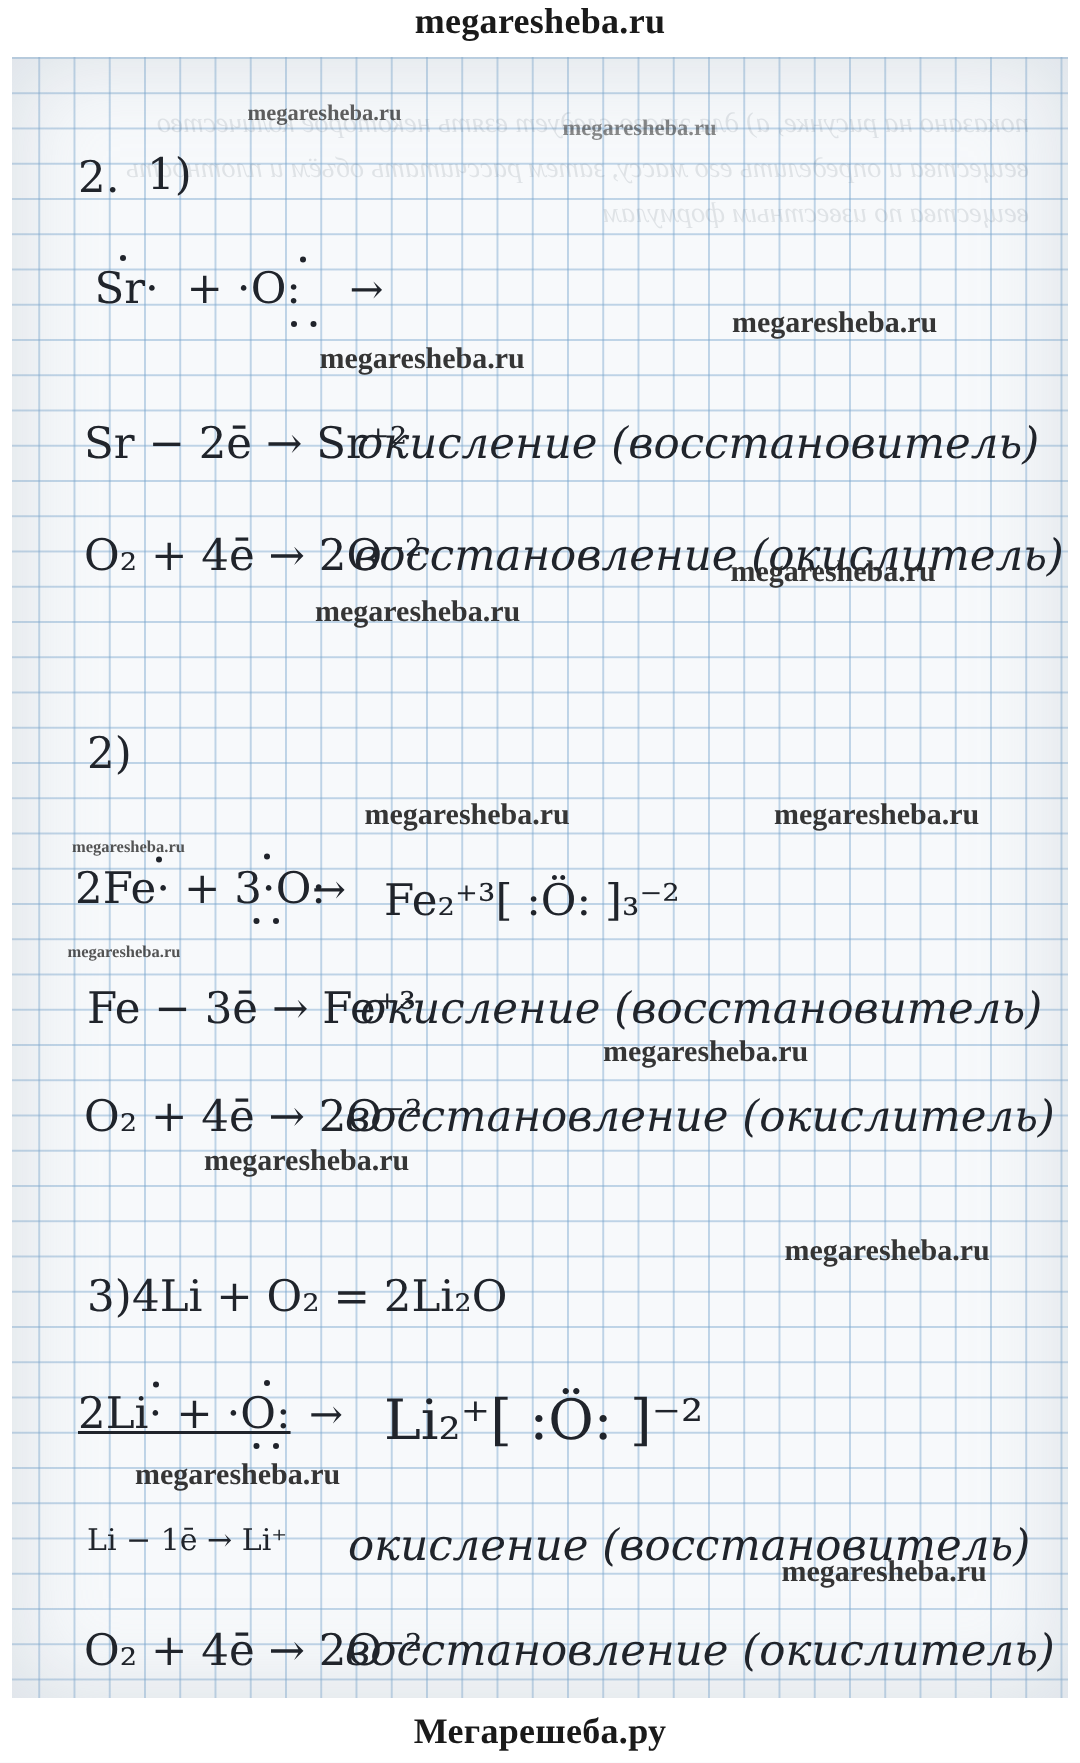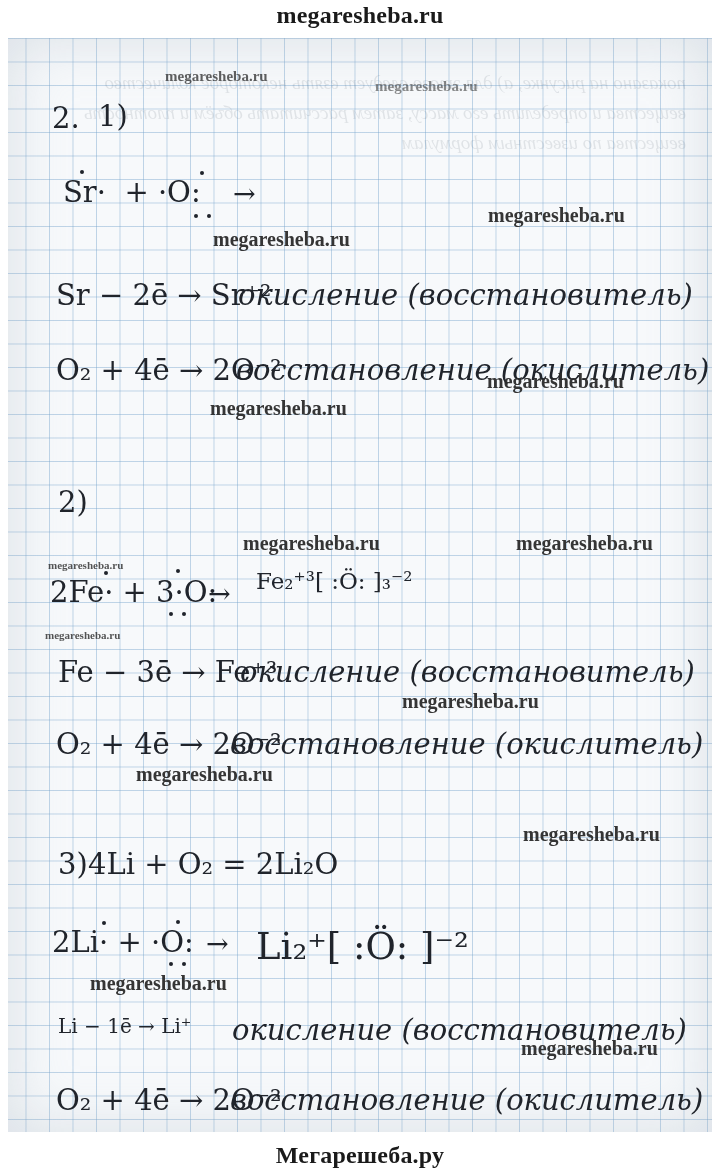--- a/index.html
+++ b/index.html
@@ -106,32 +106,32 @@
   <div class="hw cursive" style="left:228px;top:318px;font-size:29px;">восстановление (окислитель)</div>
 
   <div class="hw" style="left:50px;top:450px;font-size:29px;">2)</div>
 
   <div class="hw" style="left:42px;top:540px;font-size:29px;">2Fe· + 3·O:</div>
   <div class="dot" style="left:96px;top:533px;"></div>
   <div class="dot" style="left:168px;top:531px;"></div>
   <div class="dot" style="left:161px;top:574px;"></div>
   <div class="dot" style="left:174px;top:574px;"></div>
   <div class="hw" style="left:200px;top:542px;font-size:27px;">→</div>
-  <div class="hw" style="left:248px;top:532px;font-size:23px;">Fe₂⁺³[ :Ö: ]₃⁻²</div>
+  <div class="hw" style="left:248px;top:548px;font-size:29px;">Fe₂⁺³[ :Ö: ]₃⁻²</div>
 
   <div class="hw" style="left:50px;top:620px;font-size:29px;">Fe − 3ē → Fe⁺³</div>
   <div class="hw cursive" style="left:232px;top:620px;font-size:29px;">окисление (восстановитель)</div>
 
   <div class="hw" style="left:48px;top:692px;font-size:29px;">O₂ + 4ē → 2O⁻²</div>
   <div class="hw cursive" style="left:222px;top:692px;font-size:29px;">восстановление (окислитель)</div>
 
   <div class="hw" style="left:50px;top:812px;font-size:29px;">3)</div>
   <div class="hw" style="left:80px;top:812px;font-size:29px;">4Li + O₂ = 2Li₂O</div>
 
-  <div class="hw" style="left:44px;top:890px;font-size:29px;">2Li· + ·O:</div>
+  <div class="hw" style="left:44px;top:890px;font-size:29px;text-decoration:underline;">2Li· + ·O:</div>
   <div class="dot" style="left:94px;top:883px;"></div>
   <div class="dot" style="left:168px;top:882px;"></div>
   <div class="dot" style="left:161px;top:924px;"></div>
   <div class="dot" style="left:174px;top:924px;"></div>
   <div class="hw" style="left:198px;top:892px;font-size:27px;">→</div>
   <div class="hw" style="left:248px;top:890px;font-size:37px;">Li₂⁺[ :Ö: ]⁻²</div>
 
   <div class="hw" style="left:50px;top:978px;font-size:20px;">Li − 1ē → Li⁺</div>
   <div class="hw cursive" style="left:224px;top:978px;font-size:29px;">окисление (восстановитель)</div>
 

